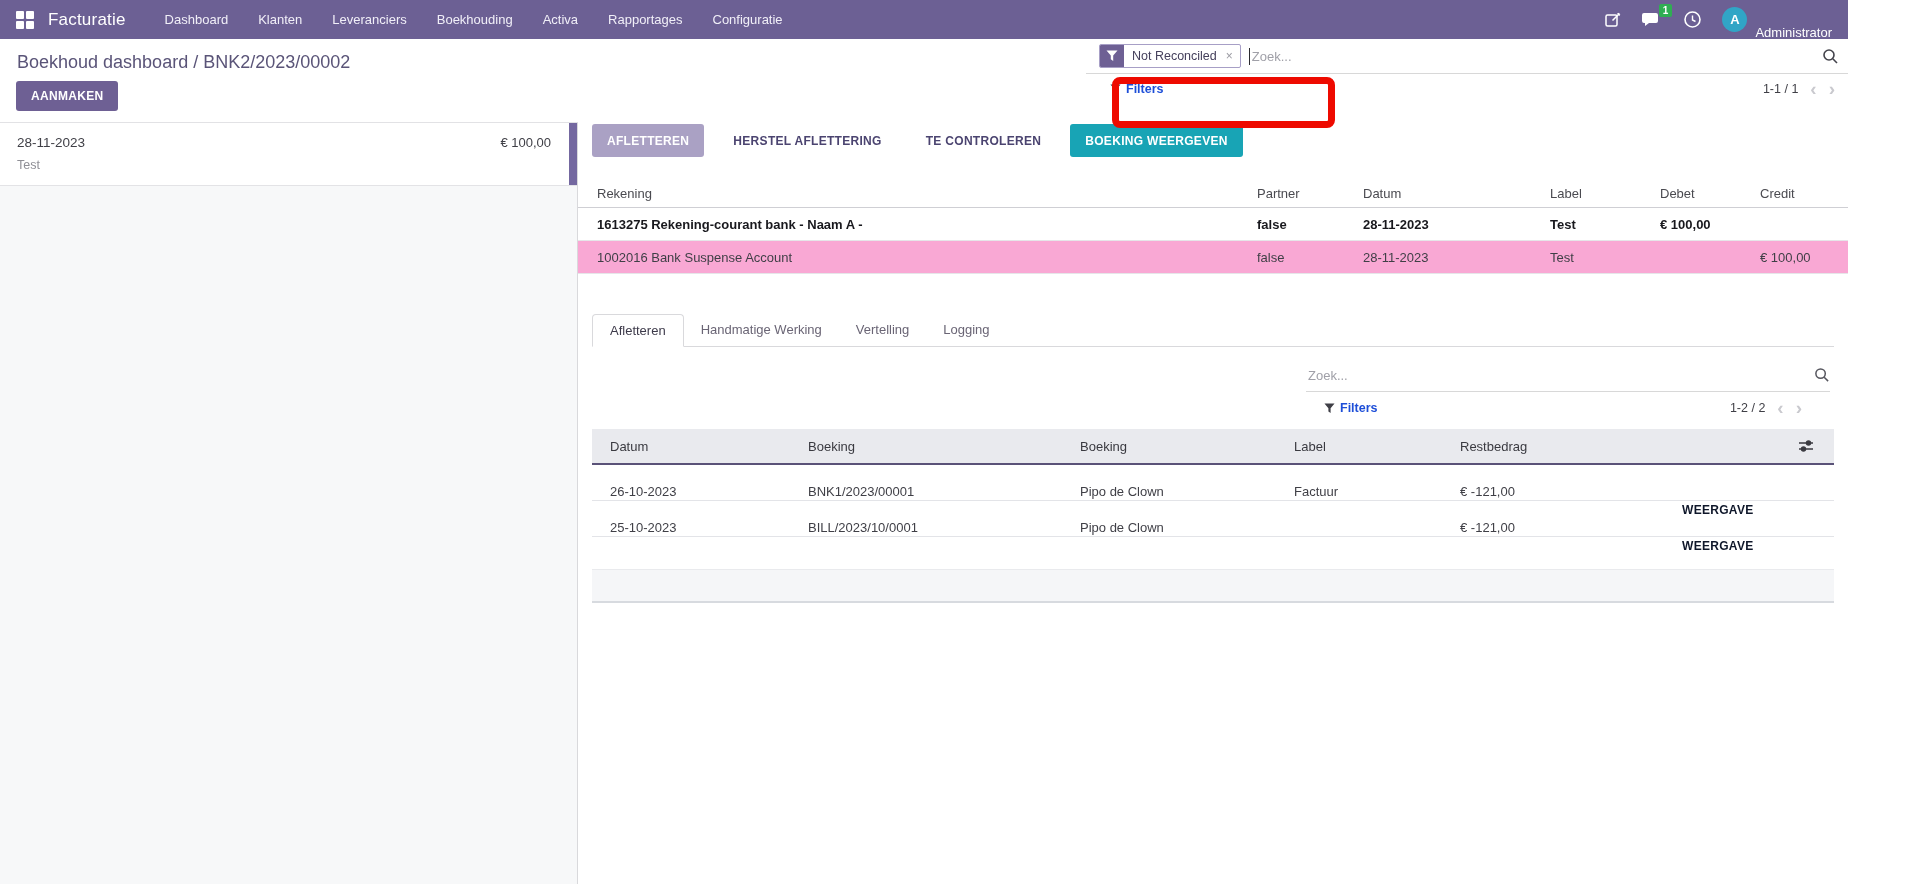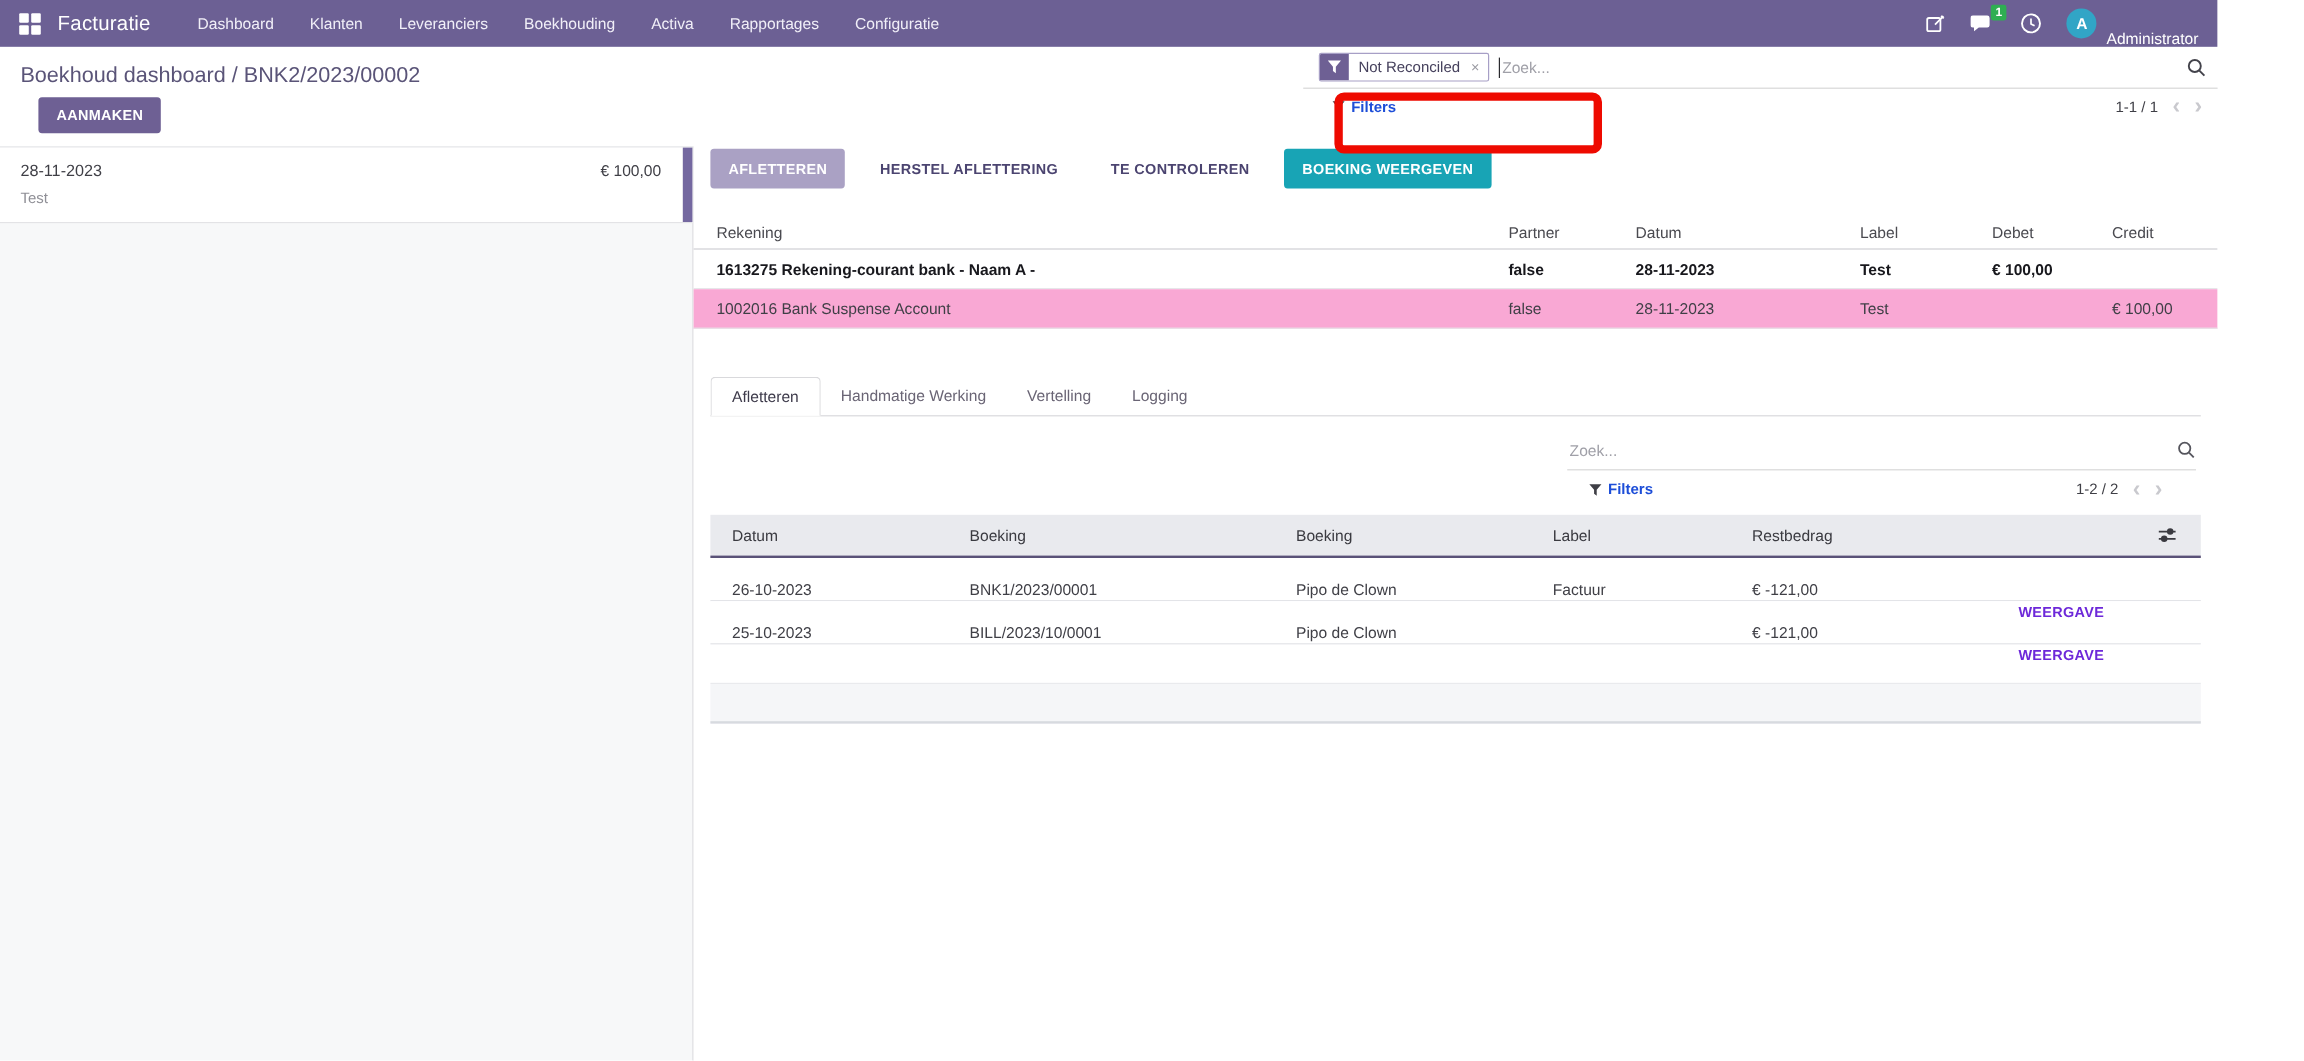--- a/index.html
+++ b/index.html
@@ -17,21 +17,21 @@
   .nav-right { margin-left: auto; display: flex; align-items: center; gap: 20px; }
   .nav-icon { position: relative; display: flex; align-items: center; cursor: pointer; }
   .badge { position: absolute; top: -7px; right: -9px; background: #2fae52; color: #fff; font-size: 10px; font-weight: 700; padding: 1px 4px; border-radius: 2px; line-height: 11px; }
   .user-box { display: flex; align-items: center; gap: 8px; cursor: pointer; }
   .avatar { width: 25px; height: 25px; border-radius: 50%; background: #31a5c6; color: #fff; font-size: 13px; font-weight: 700; display: flex; align-items: center; justify-content: center; }
   .user-name { font-size: 13px; color: #fff; margin-top: 26px; }
 
   
   .control { position: relative; height: 83px; }
   .breadcrumb { padding: 13px 0 0 17px; font-size: 18px; color: #5a5478; cursor: pointer; white-space: nowrap; }
-  .btn-create { position: absolute; left: 32px; top: 42px; height: 30px; background: #6e6094; color: #fff; border: none; border-radius: 3px; font-family: inherit; font-size: 12px; font-weight: 700; letter-spacing: .3px; padding: 0 15px; cursor: pointer; }
+  .btn-create { position: absolute; left: 16px; top: 42px; height: 30px; background: #6e6094; color: #fff; border: none; border-radius: 3px; font-family: inherit; font-size: 12px; font-weight: 700; letter-spacing: .3px; padding: 0 15px; cursor: pointer; }
 
   .search1 { position: absolute; left: 1086px; top: 0; width: 769px; }
   .search-row { display: flex; align-items: center; height: 35px; border-bottom: 1px solid #d8d8d8; padding-left: 13px; }
   .facet { display: flex; align-items: stretch; border: 1px solid #a79fc6; border-radius: 2px; height: 24px; overflow: hidden; background: #fff; }
   .facet-icon { width: 24px; background: #6e6094; display: flex; align-items: center; justify-content: center; }
   .facet-label { display: flex; align-items: center; padding: 0 8px; font-size: 12.5px; color: #45405c; }
   .facet-remove { display: flex; align-items: center; padding: 0 7px 0 1px; color: #9a9aa2; font-size: 12px; cursor: pointer; }
   .caret { width: 1px; height: 17px; background: #2a2a2e; margin-left: 8px; }
   .search-input { border: none; outline: none; flex: 1; font-family: inherit; font-size: 13px; color: #3f3f46; padding-left: 2px; background: transparent; }
   .search-input::placeholder { color: #a0a0a8; }
@@ -80,21 +80,21 @@
   .filters-row2 { width: 524px; margin: 9px 18px 0 auto; display: flex; align-items: center; }
   .filters-row2 .filters-btn { margin-left: 18px; }
   .filters-row2 .pager { padding-right: 28px; }
 
   
   .table2 { margin: 14px 14px 0 14px; }
   .t2-row { display: grid; grid-template-columns: 198px 272px 214px 166px 215px 110px 1fr; align-items: center; padding: 0 20px 0 18px; }
   .t2-head { height: 36px; background: #e9eaee; border-bottom: 2px solid #5a5278; color: #3a3a40; }
   .t2-data { height: 36px; border-bottom: 1px solid #e3e4e8; background: #fff; cursor: pointer; }
   .t2-action { padding-left: 7px; }
-  .btn-view { background: transparent; border: none; font-family: inherit; color: #6d28d9; font-size: 12px; font-weight: 700; letter-spacing: .3px; cursor: pointer; padding: 0; margin-top: 38px; }
+  .btn-view { background: transparent; border: none; font-family: inherit; color: #0f172a; font-size: 12px; font-weight: 700; letter-spacing: .3px; cursor: pointer; padding: 0; margin-top: 38px; }
   .t2-icon-cell { display: flex; justify-content: flex-end; }
   .t2-filler-white { height: 33px; border-bottom: 1px solid #e9eaed; }
   .t2-filler-gray { height: 33px; background: #f5f6f8; border-bottom: 2px solid #d7dadf; }
 
   svg { display: block; }
 </style>
 </head>
 <body>
 
 <div class="screen">

